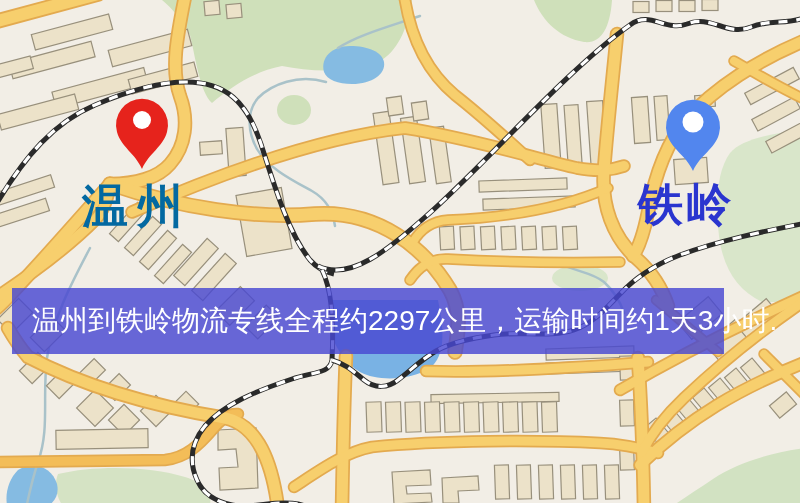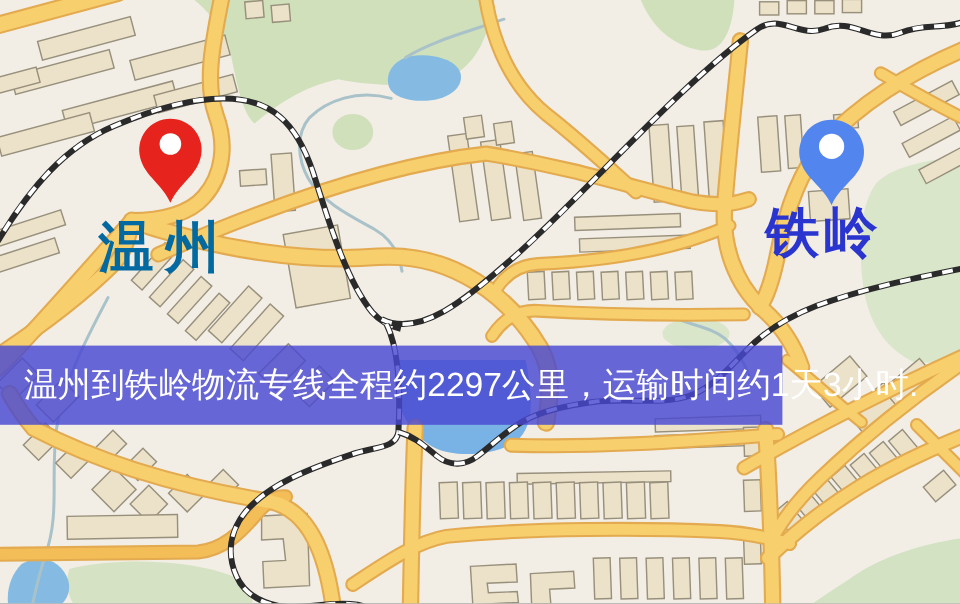--- a/index.html
+++ b/index.html
@@ -1,26 +1,26 @@
 <!DOCTYPE html>
 <html><head>
 <meta charset="utf-8">
 <style>
   html,body{margin:0;padding:0;background:#888;}
   .screen{position:relative;width:800px;height:503px;overflow:hidden;
           font-family:"Liberation Sans", sans-serif;background:#f2eee6;}
   .screen svg{position:absolute;left:0;top:0;}
-  .info-banner{position:absolute;left:0;top:288px;width:652px;height:66px;}
+  .info-banner{position:absolute;left:12px;top:288px;width:712px;height:66px;}
   .info-banner .txt{position:absolute;left:20px;top:0;width:770px;height:66px;
           line-height:66px;font-size:28px;color:#fff;white-space:nowrap;
           font-family:"Liberation Sans", sans-serif;}
   .place-label{position:absolute;font-family:"Liberation Serif", serif;
           font-weight:700;white-space:nowrap;}
   .origin-label{left:82px;top:176px;font-size:46px;letter-spacing:9px;}
-  .dest-label{left:638px;top:164px;font-size:45px;letter-spacing:3px;font-family:Liberation Mono, monospace;}
+  .dest-label{left:638px;top:175px;font-size:45px;letter-spacing:3px;font-family:Liberation Mono, monospace;}
 </style>
 </head>
 <body>
 
 <div class="screen">
   <svg width="800" height="503" viewBox="0 0 800 503">
     <rect x="0" y="0" width="800" height="503" fill="#f2eee6"></rect>
 
     <g fill="#cfe0ba" stroke="none">
       <path d="M 162,0 L 412,0 C 408,25 400,48 382,60 C 350,74 312,72 282,66 C 252,72 230,88 212,103 C 200,92 196,60 190,35 C 182,20 172,8 162,0 Z"></path>

